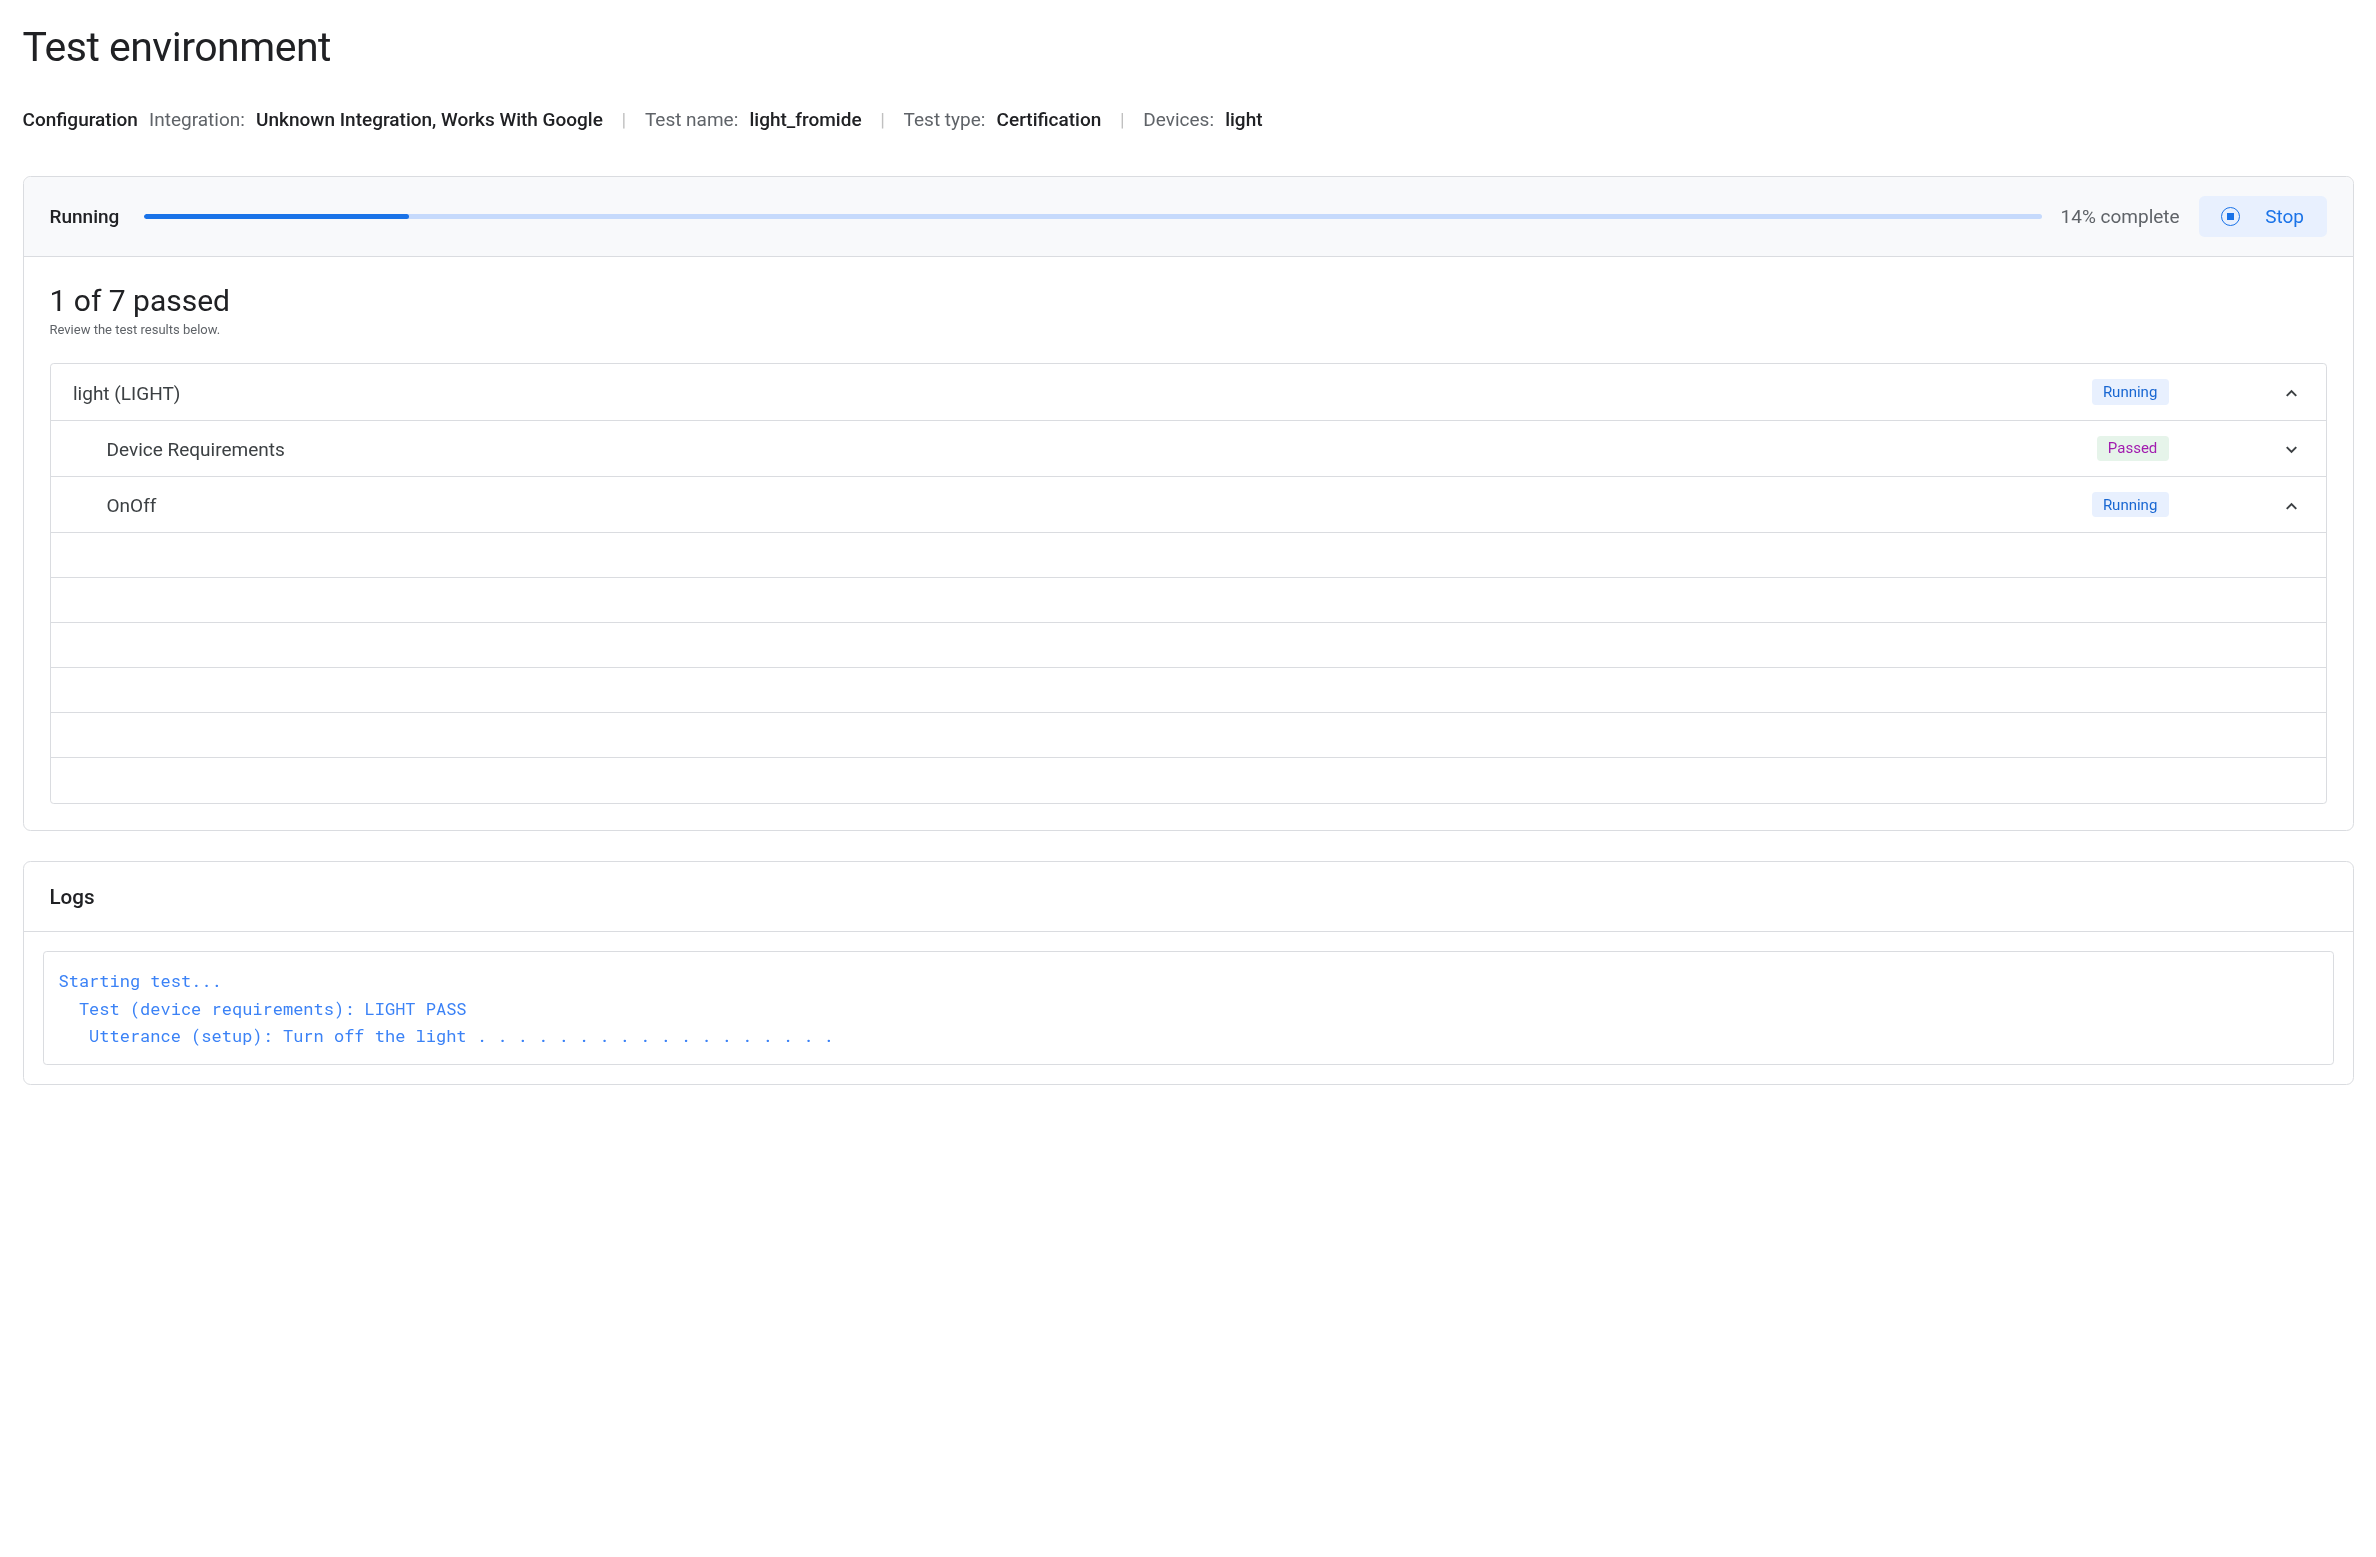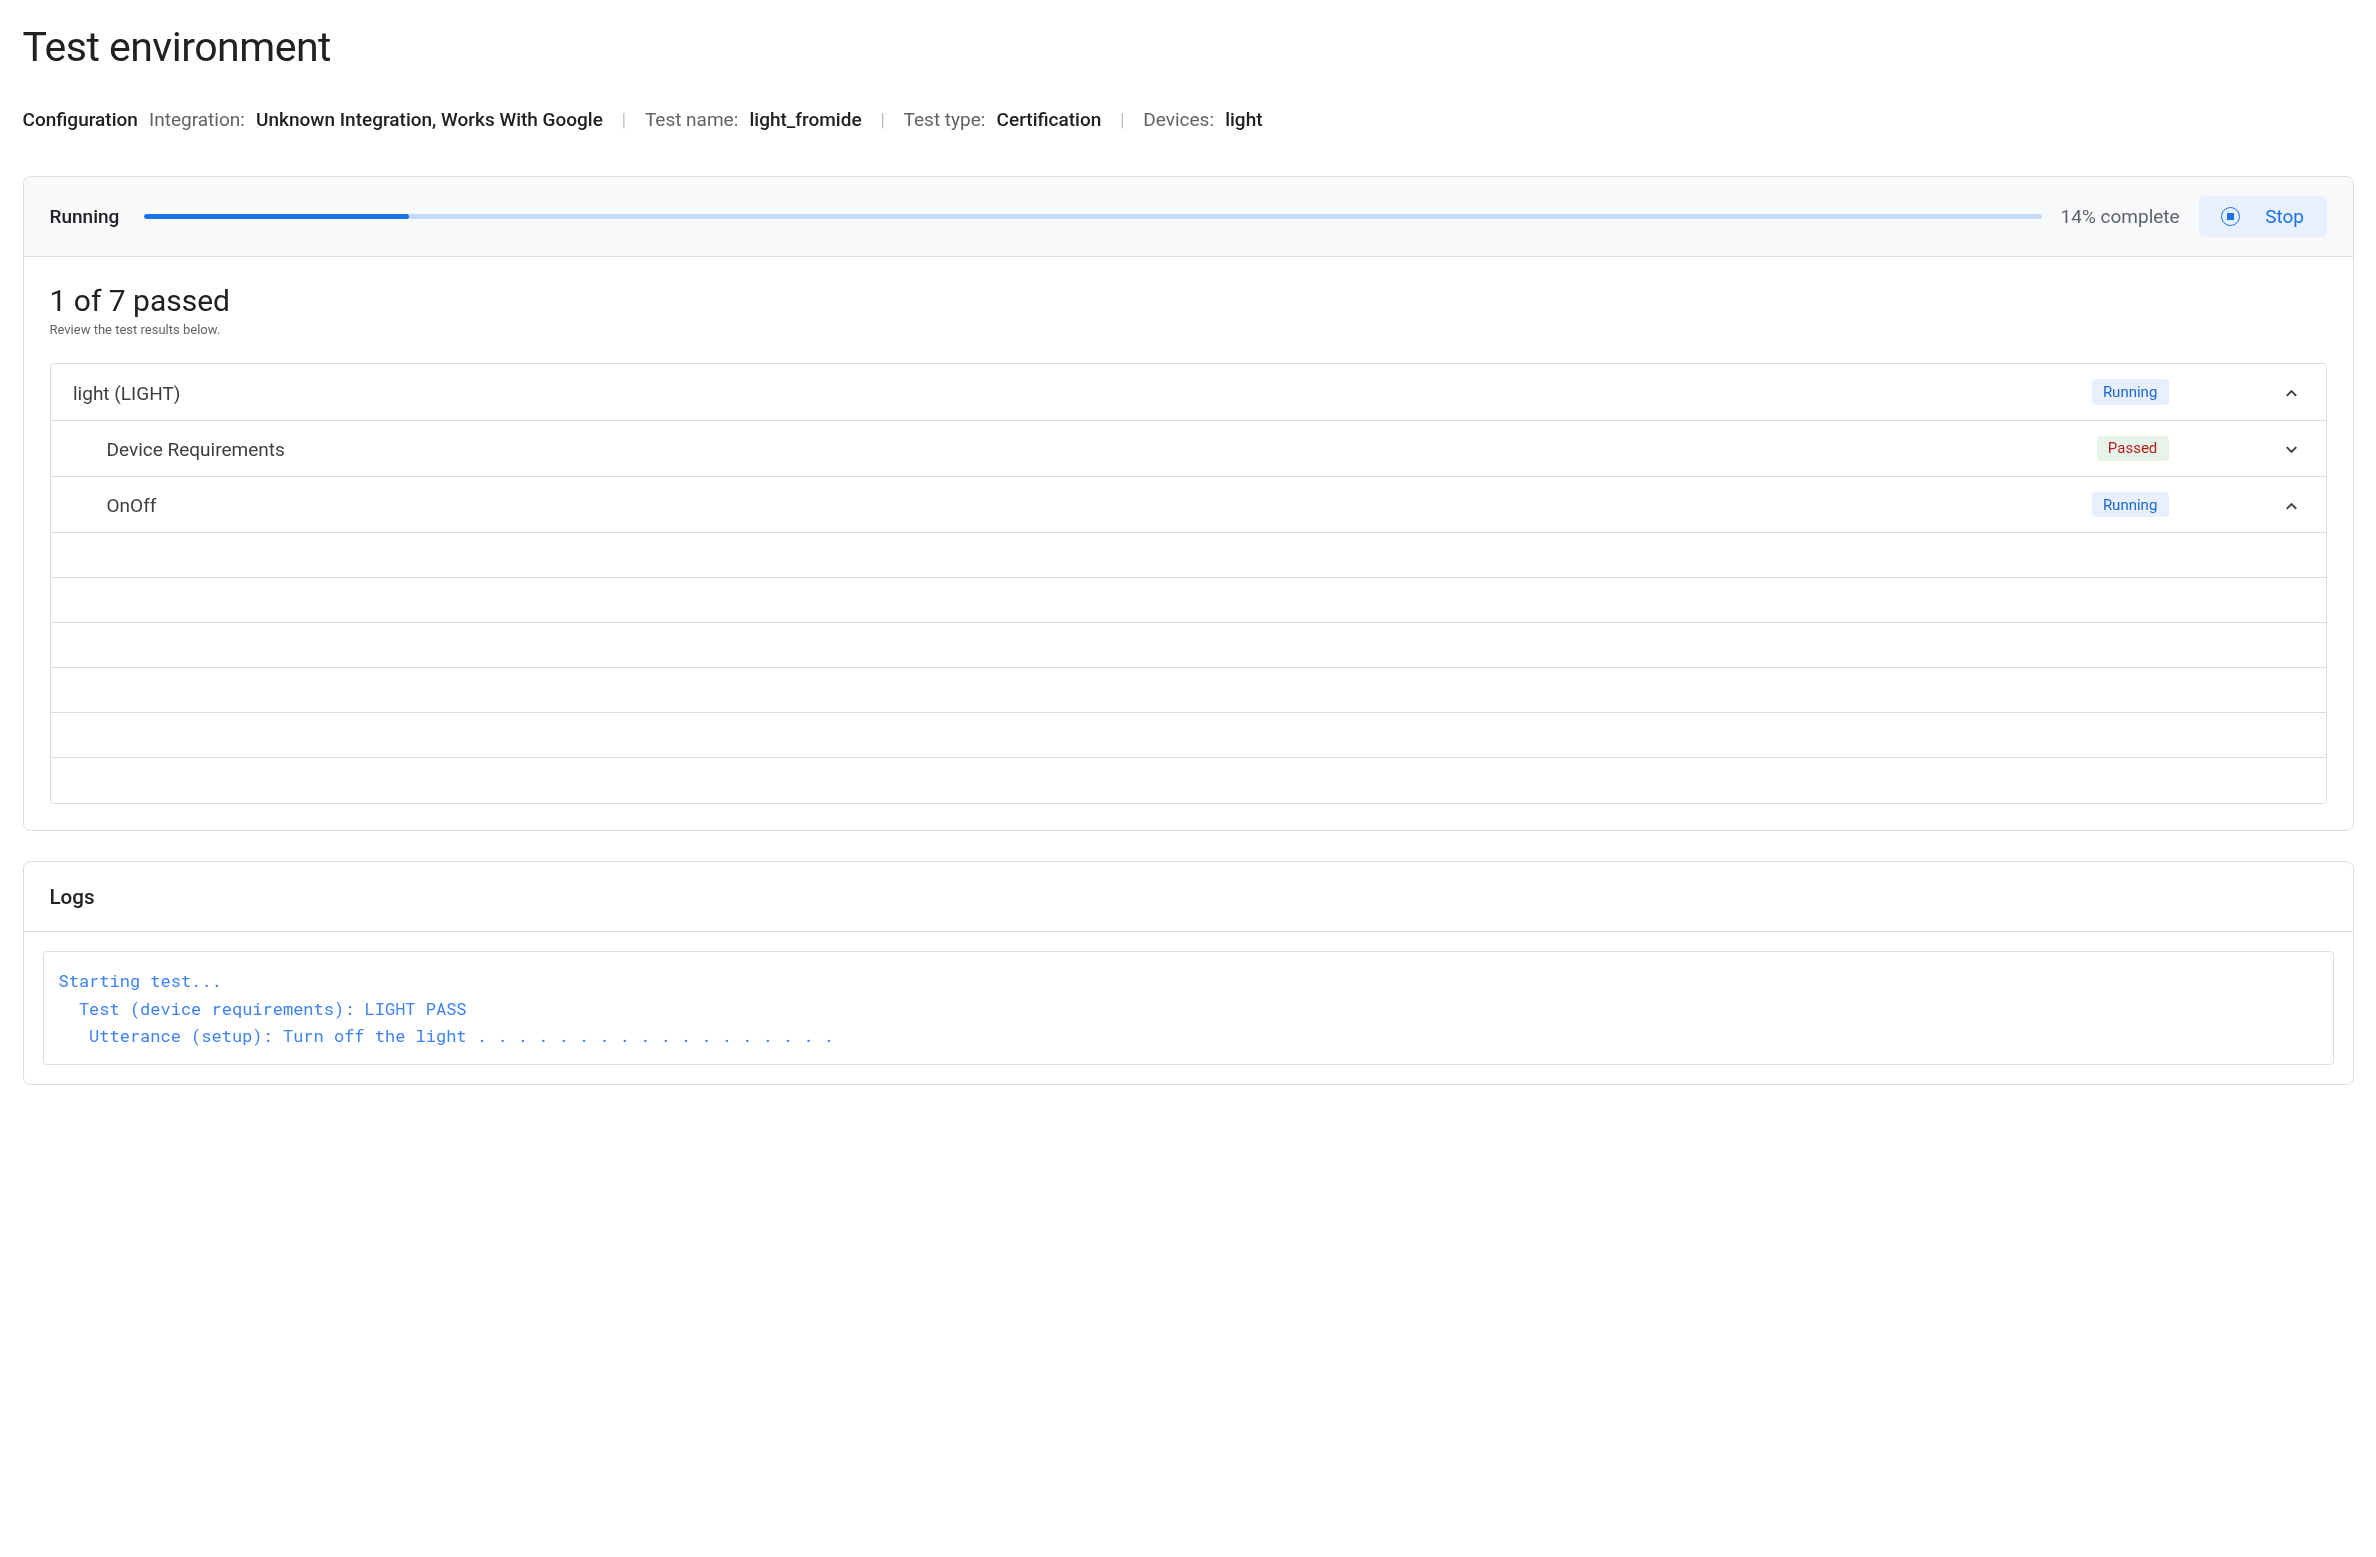--- a/index.html
+++ b/index.html
@@ -154,21 +154,21 @@
       padding: 3.7px 11.2px;
       border-radius: 3.7px;
       margin-right: 112px;
     }
     .badge.running {
       background: #e8f0fe;
       color: #1967d2;
     }
     .badge.passed {
       background: #e6f4ea;
-      color: #b91c1c;
+      color: #a21caf;
     }
     .chevron {
       width: 22.5px;
       height: 22.5px;
       display: flex;
       align-items: center;
       justify-content: center;
     }
     .chevron svg {
       width: 19px;

